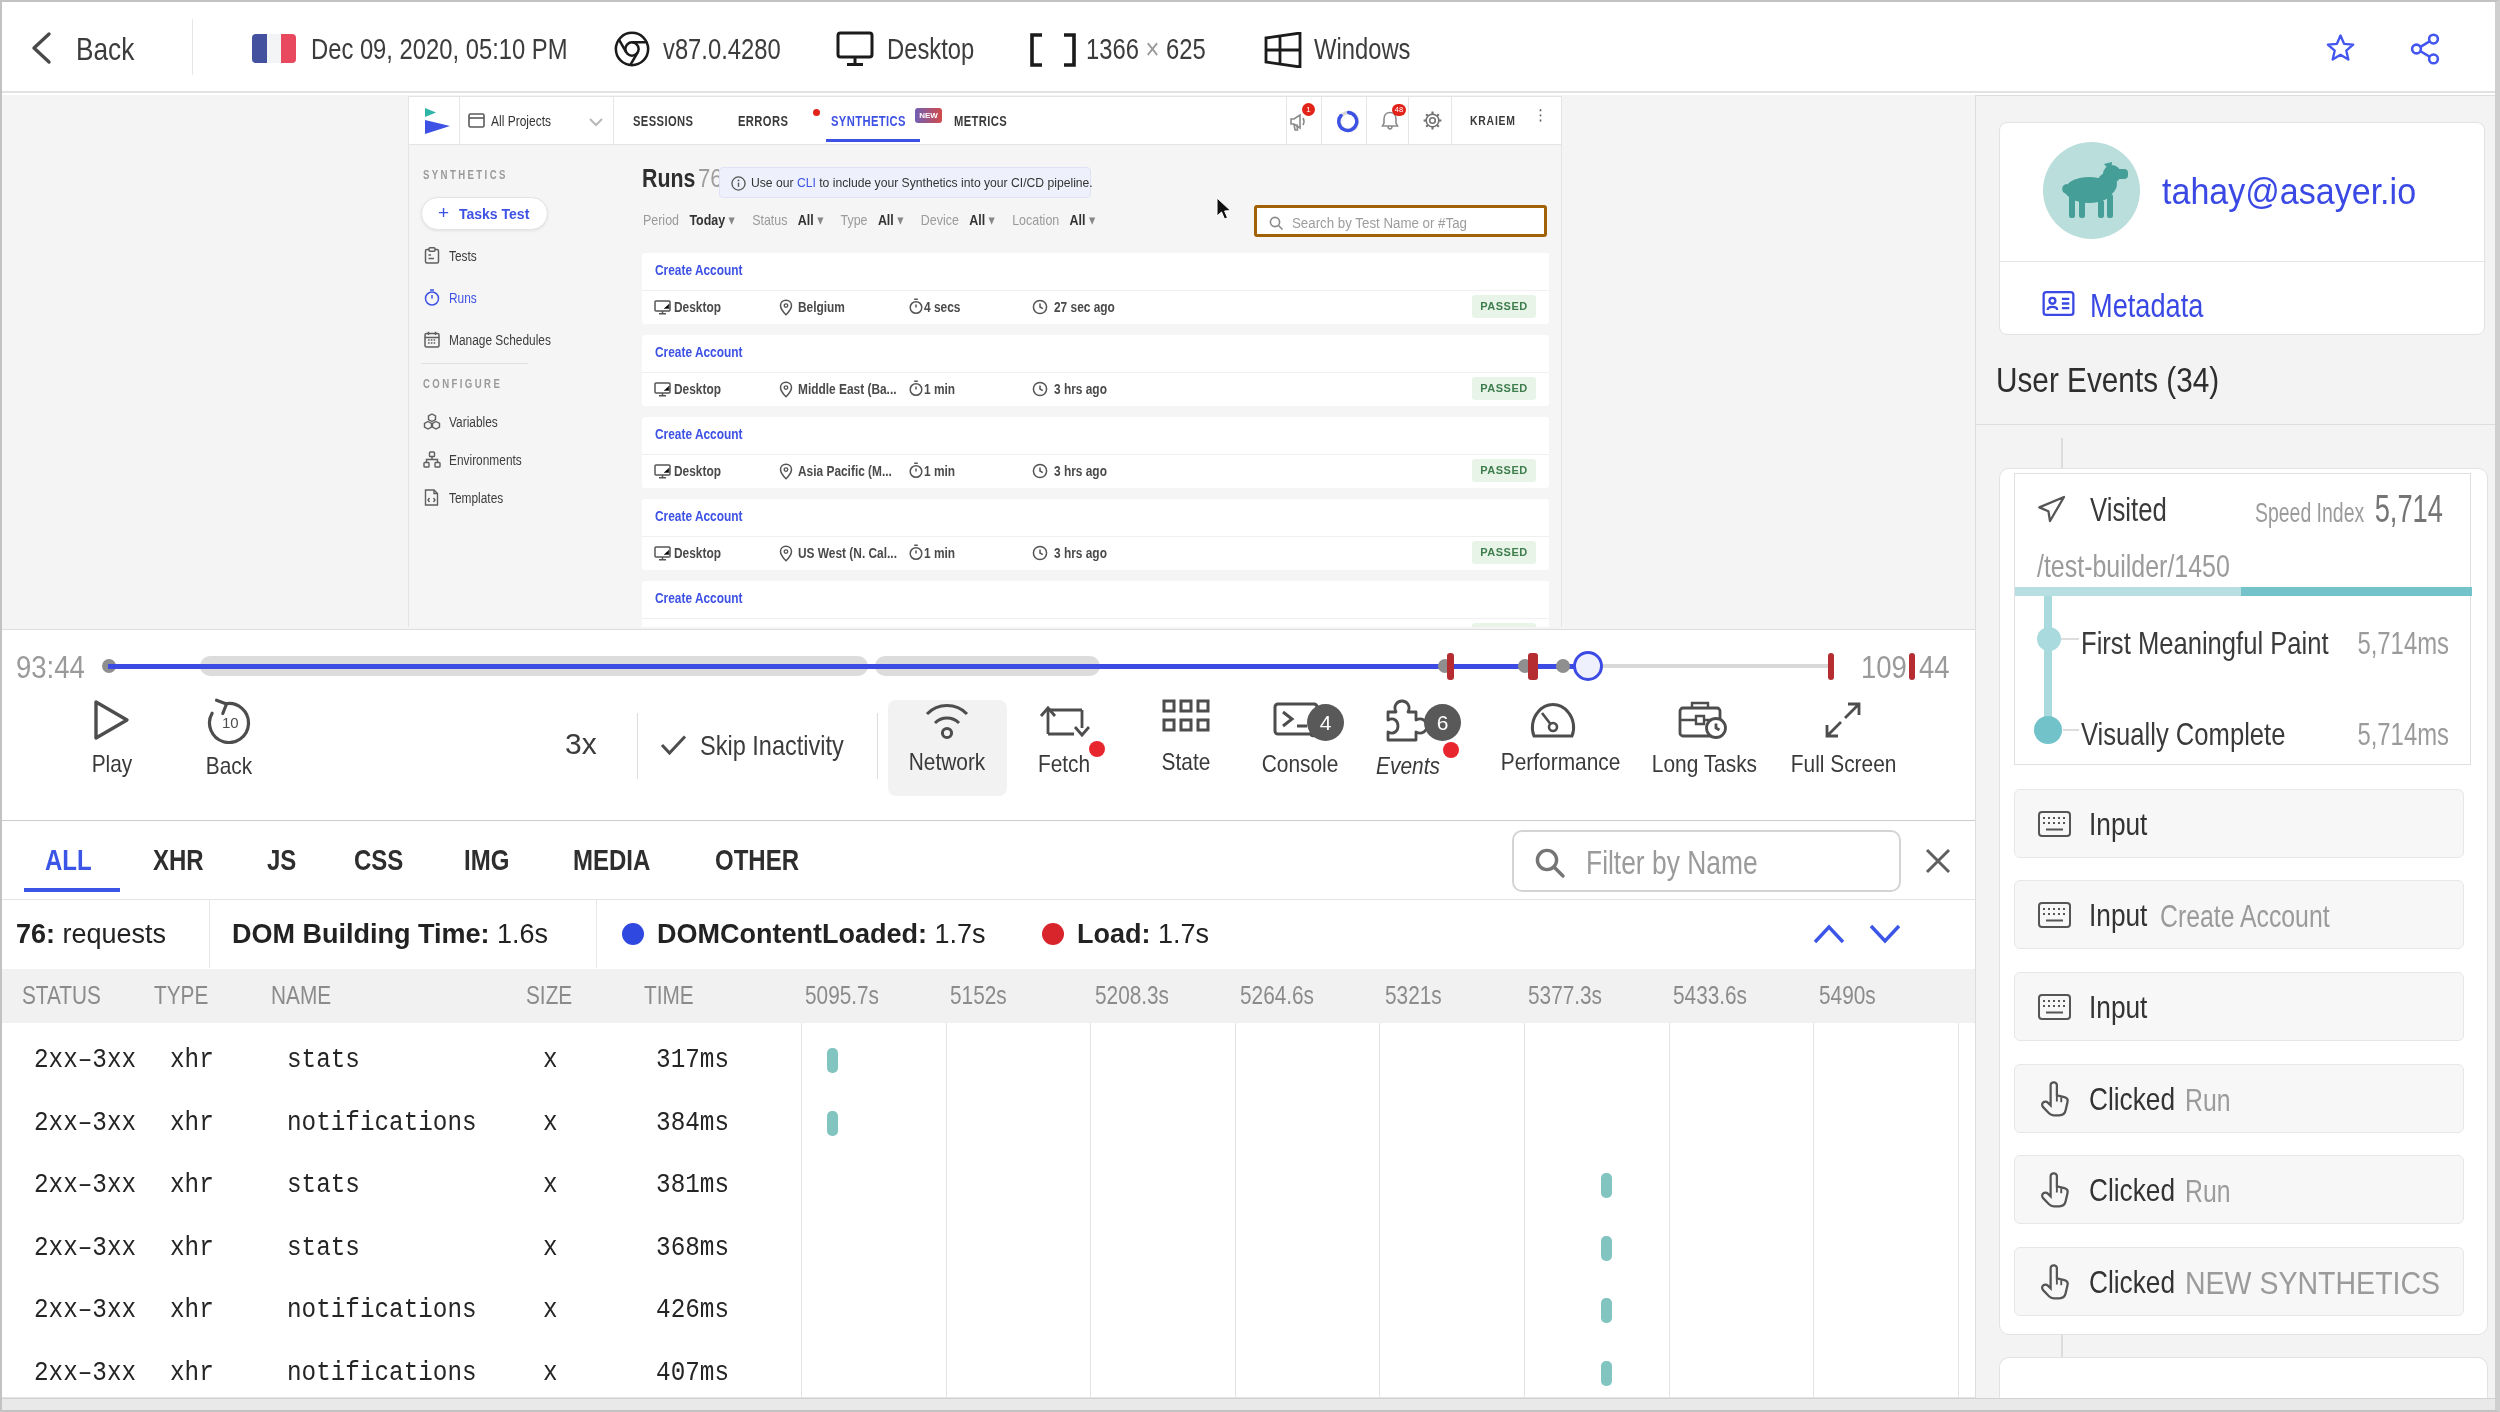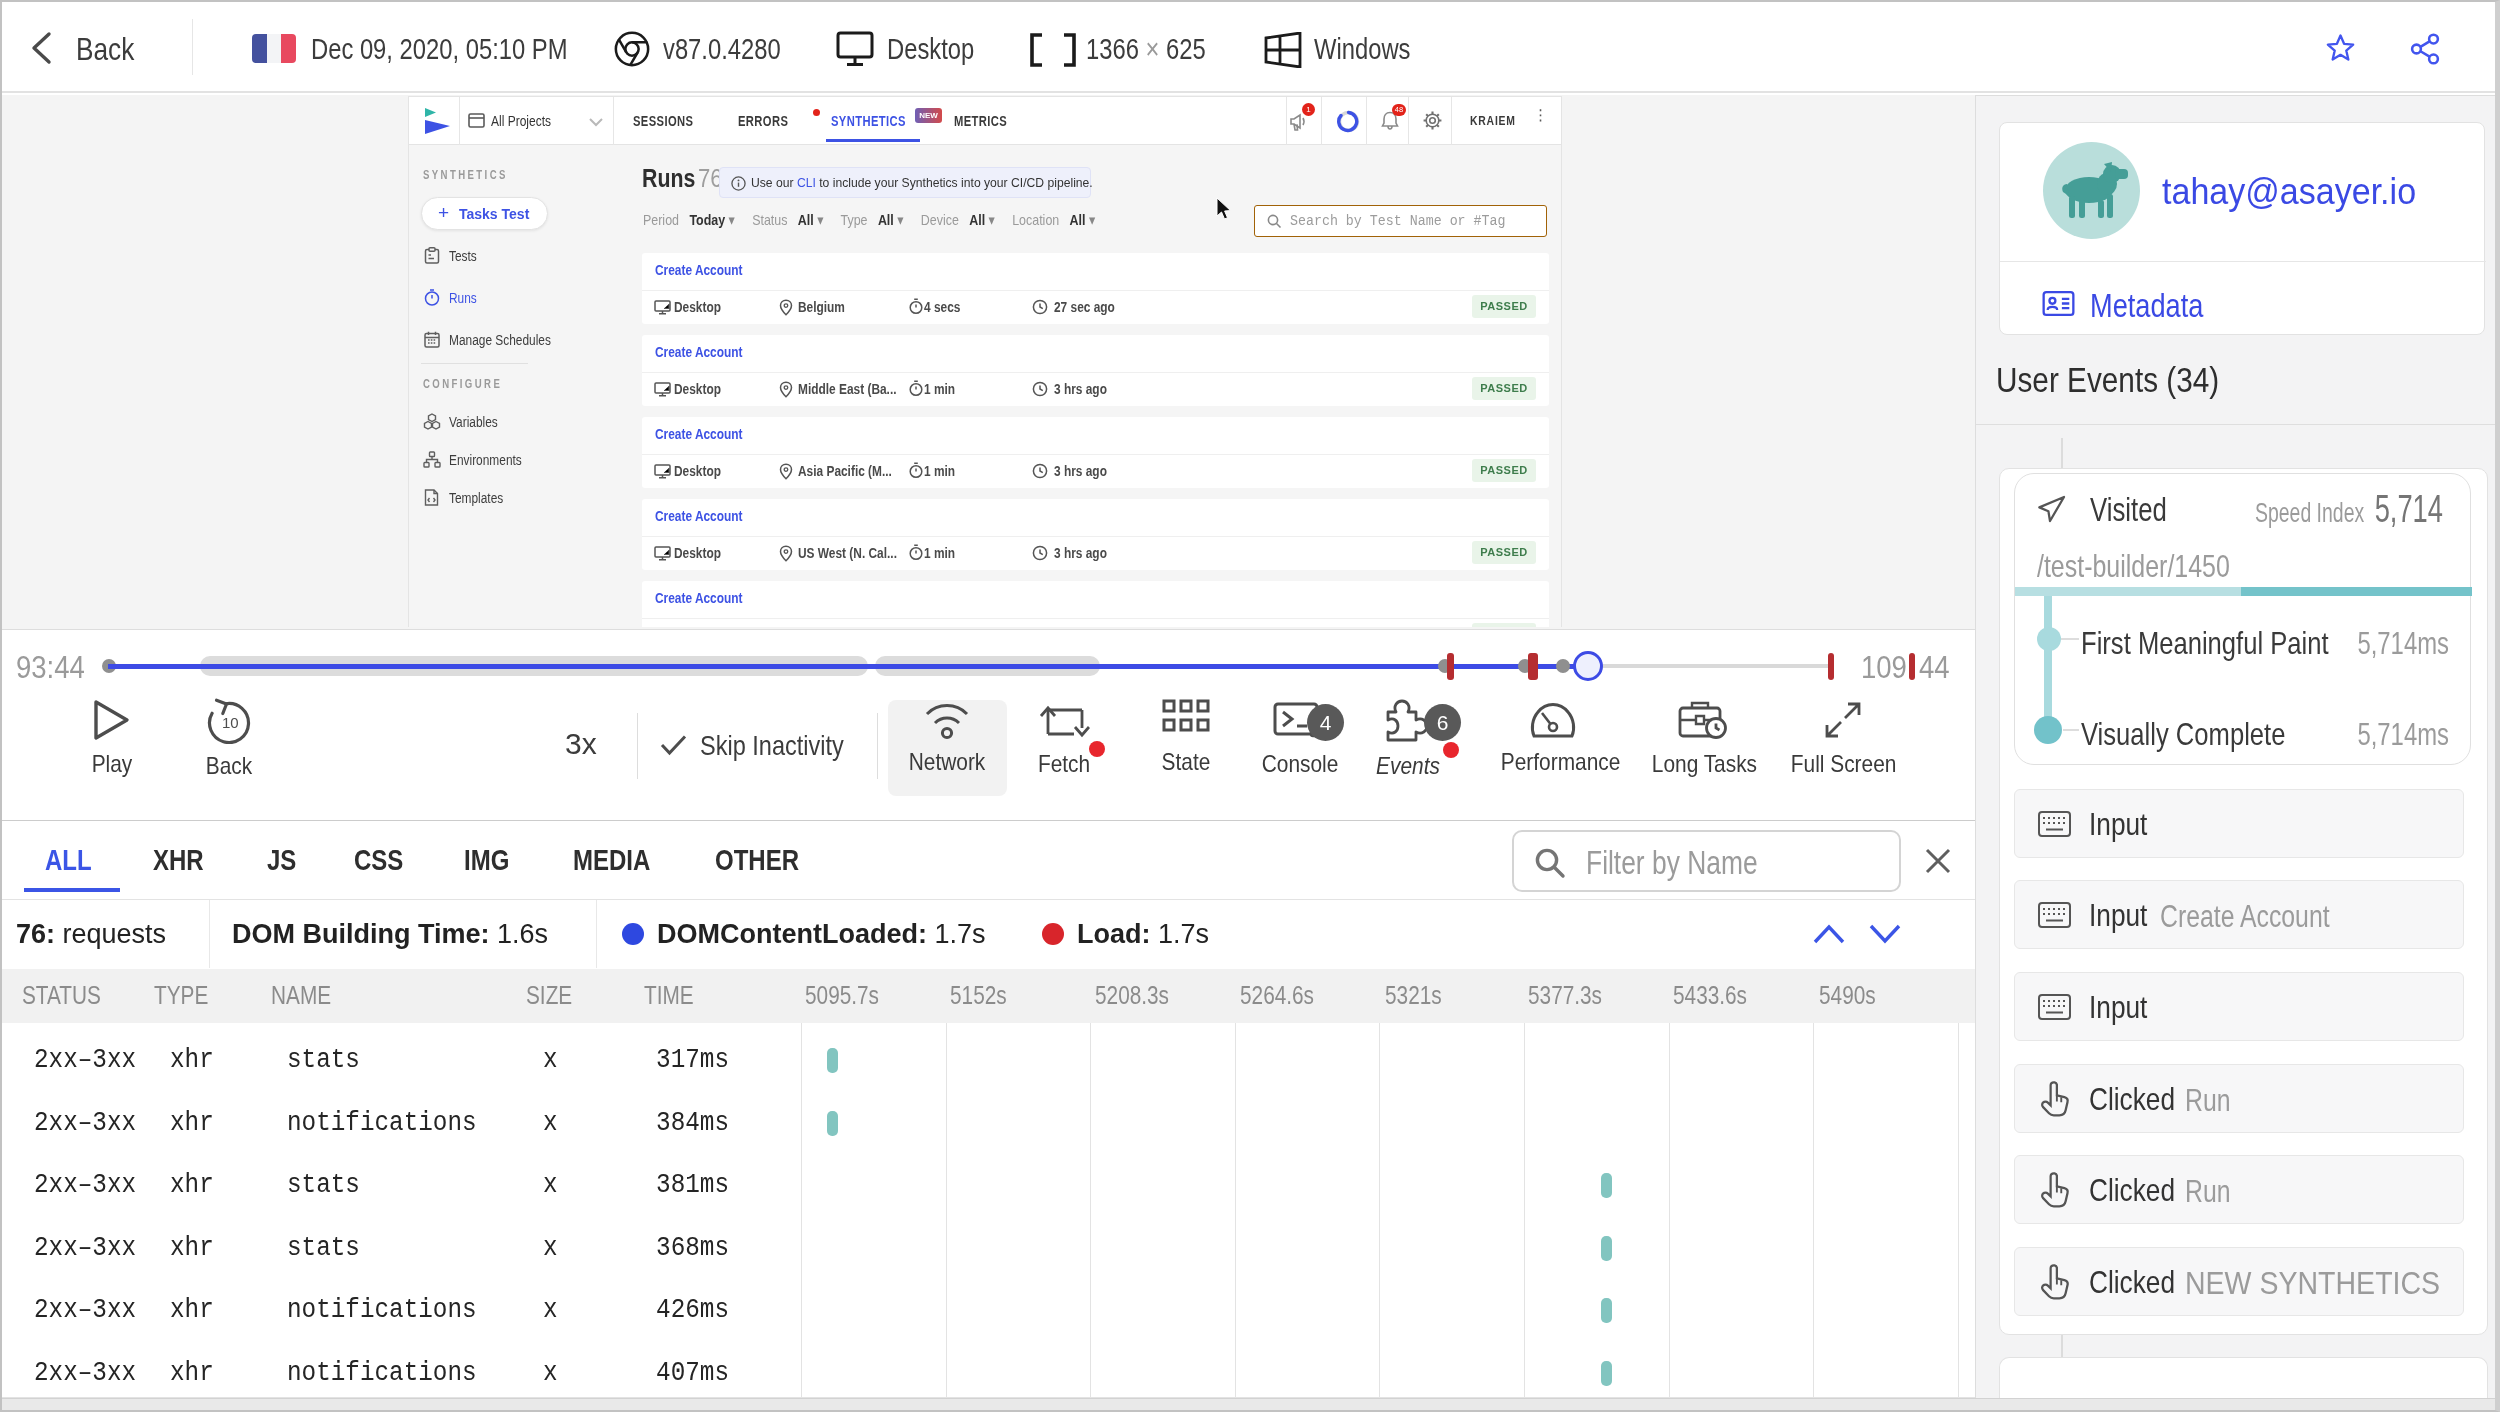--- a/index.html
+++ b/index.html
@@ -235,21 +235,21 @@
             <circle cx="8" cy="4.7" r="1" fill="#555"></circle>
           </svg>
       <span class="abs" style="left:31px;top:7px;font-size:13.5px;color:#333;white-space:nowrap;transform:scaleX(.9);transform-origin:0 50%;">Use our <span style="color:#3d52e4;">CLI</span> to include your Synthetics into your CI/CD pipeline.</span>
     </div>
     <div class="abs" style="left:234px;top:114px;font-size:15px;color:#9a9a9a;transform:scaleX(.83);transform-origin:0 50%;">Period&nbsp;&nbsp; <span style="color:#333;font-weight:bold;">Today</span> <span style="color:#888;">▾</span>&nbsp;&nbsp;&nbsp;&nbsp; Status&nbsp;&nbsp; <span style="color:#333;font-weight:bold;">All</span> <span style="color:#888;">▾</span>&nbsp;&nbsp;&nbsp;&nbsp; Type&nbsp;&nbsp; <span style="color:#333;font-weight:bold;">All</span> <span style="color:#888;">▾</span>&nbsp;&nbsp;&nbsp;&nbsp; Device&nbsp;&nbsp; <span style="color:#333;font-weight:bold;">All</span> <span style="color:#888;">▾</span>&nbsp;&nbsp;&nbsp;&nbsp; Location&nbsp;&nbsp; <span style="color:#333;font-weight:bold;">All</span> <span style="color:#888;">▾</span></div>
 
     <svg class="abs" style="left:806px;top:100px;z-index:5" width="18" height="24" viewBox="0 0 18 24">
           <path d="M2 1 L2 19 L6.5 15 L9.5 22 L12.5 20.7 L9.6 14 L15.5 13.6 Z" fill="#111" stroke="#fff" stroke-width="1"></path>
         </svg>
 
-    <div class="abs" style="left:845px;top:108px;width:293px;height:32px;background:#fff;border:1px solid #a16207;border-radius:3px;font-family:Liberation Mono, monospace;">
+    <div class="abs" style="left:845px;top:108px;width:293px;height:32px;background:#fff;border:3px solid #a16207;border-radius:3px;">
       <svg class="abs" style="left:12px;top:8px" width="15" height="15" viewBox="0 0 15 15">
             <circle cx="6" cy="6" r="4.6" fill="none" stroke="#888" stroke-width="1.6"></circle>
             <path d="M9.5 9.5 L13.5 13.5" stroke="#888" stroke-width="1.6"></path>
           </svg>
       <span class="abs" style="left:35px;top:7px;font-size:14px;color:#9c9c9c;transform:scaleX(.95);transform-origin:0 50%;">Search by Test Name or #Tag</span>
     </div>
 
     <div class="card" style="top:156px;height:71px;">
       <div class="ca-link">Create Account</div>
           <div class="div"></div>
@@ -407,21 +407,21 @@
           </g>
         </svg>
     <div class="abs" style="left:90px;top:163px;font-size:34px;color:#3a49e4;transform:scaleX(.8);transform-origin:0 50%;">Metadata</div>
   </div>
   <div class="abs" style="left:20px;top:264px;font-size:35px;color:#2e2e2e;transform:scaleX(.85);transform-origin:0 50%;">User Events (34)</div>
   <div class="abs" style="left:0;top:328px;width:525px;height:1px;background:#dedede;"></div>
   <div class="abs" style="left:85px;top:342px;width:2px;height:32px;background:#dcdcdc;"></div>
 
   <div class="abs" style="left:23px;top:372px;width:489px;height:867px;background:#fff;border:1px solid #e2e2e2;border-radius:10px;">
 
-    <div class="abs" style="left:14px;top:4px;width:457px;height:292px;background:#fff;border:1px solid #e0e0e0;border-radius:20px;">
+    <div class="abs" style="left:14px;top:4px;width:457px;height:292px;background:#fff;border:1px solid #e0e0e0;border-radius:0;">
       <svg class="abs" style="left:21px;top:19px" width="32" height="32" viewBox="0 0 24 24">
             <path d="M21 3 L10.5 21 L9.3 13.7 L2.5 10.8 Z" fill="none" stroke="#555" stroke-width="1.7" stroke-linejoin="round"></path>
           </svg>
       <div class="abs" style="left:75px;top:17px;font-size:33px;color:#3a3a3a;transform:scaleX(.78);transform-origin:0 50%;">Visited</div>
       <div class="abs" style="left:240px;top:24px;font-size:27px;color:#9b9b9b;transform:scaleX(.72);transform-origin:0 50%;">Speed Index</div>
       <div class="abs" style="left:278px;top:13px;width:150px;font-size:39px;color:#757575;text-align:right;transform:scaleX(.7);transform-origin:100% 50%;">5,714</div>
       <div class="abs" style="left:22px;top:74px;font-size:32px;color:#9b9b9b;transform:scaleX(.78);transform-origin:0 50%;">/test-builder/1450</div>
       <div class="abs" style="left:0;top:113px;width:226px;height:9px;background:#b7dfe2;"></div>
       <div class="abs" style="left:226px;top:113px;width:231px;height:9px;background:#74c3ca;"></div>
       <div class="abs" style="left:29px;top:122px;width:8px;height:135px;background:#a8dade;"></div>

